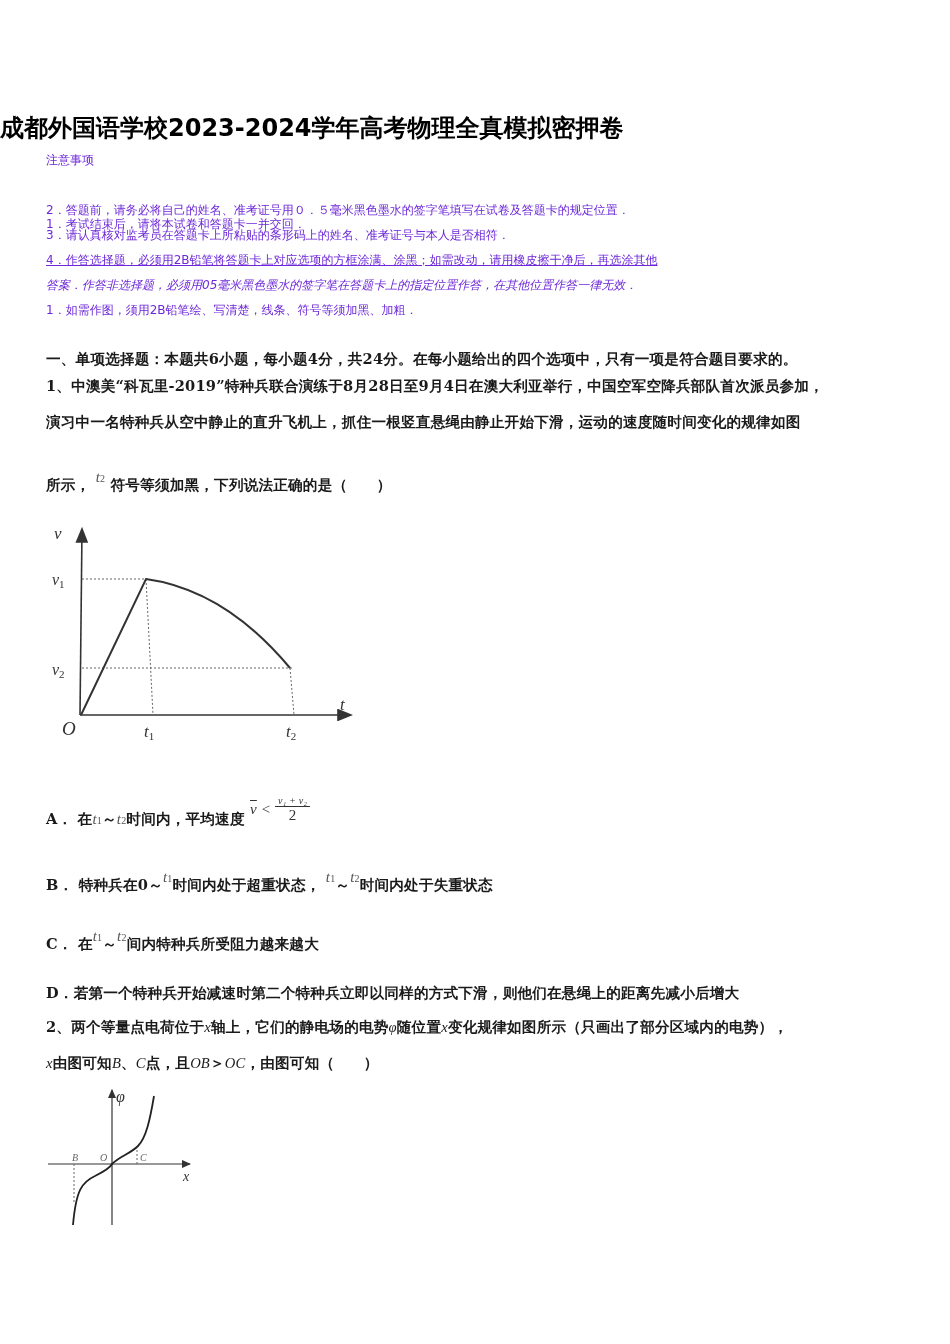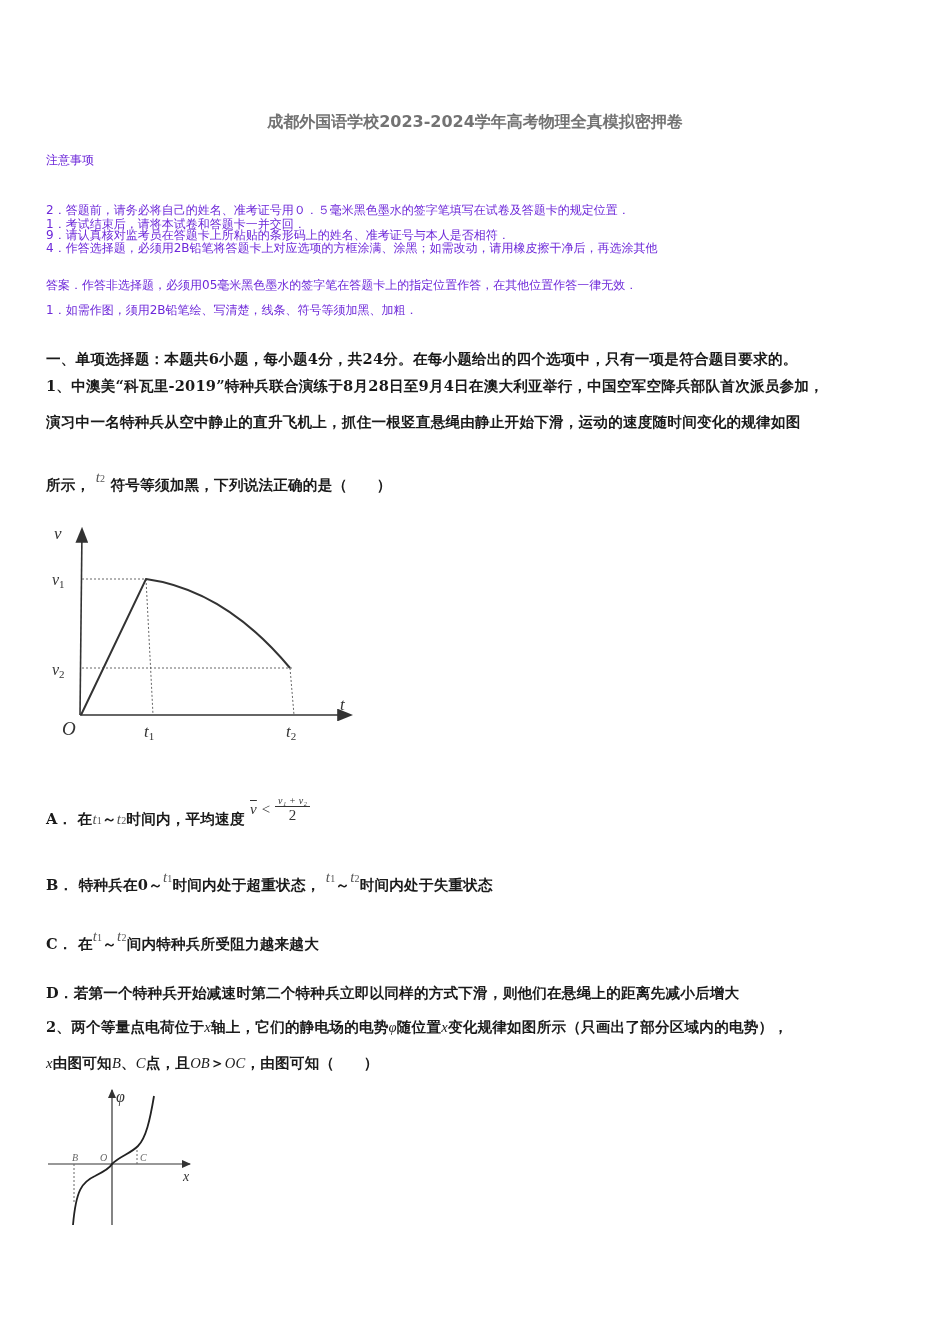--- a/index.html
+++ b/index.html
@@ -1,20 +1,20 @@
 <!DOCTYPE html>
 <html><head>
   <meta charset="utf-8">
   <style>
     html, body { margin: 0; padding: 0; background: #ffffff; }
     body { width: 950px; height: 1344px; position: relative; overflow: hidden;
       font-family: "DejaVu Serif", "Liberation Serif", serif; color: #111; }
     .abs { position: absolute; white-space: nowrap; }
-    .title { left: 0; width: 950px; top: 112px; text-align: center;
-      font-family: "DejaVu Sans", "Liberation Sans", sans-serif; font-weight: bold; font-size: 16px; color: #737373; }
+    .title { left: 0; width: 950px; top: 112px; 
+      font-family: "DejaVu Sans", "Liberation Sans", sans-serif; font-weight: bold; font-size: 24px; color: #000000; }
     .notice { font-family: "DejaVu Sans", "Liberation Sans", sans-serif; font-size: 12px; left: 46px; color: #6d28d9; }
     .q { font-size: 14.6px; left: 46px; font-weight: bold; color: #1a1a1a; letter-spacing: 0.2px; }
     .q .it { font-style: italic; font-family: "Liberation Serif", serif; font-weight: normal; }
     .sub { font-family: "Liberation Serif", serif; font-style: italic; font-weight: normal; color: #555; font-size: 15px; position: relative; }
     .sub small { font-size: 10px; font-style: normal; }
     .sup { top: -8px; }
     .frac { display: inline-block; vertical-align: middle; text-align: center; font-family: "Liberation Serif", serif; font-weight: normal; color: #333; position: relative; top: -10px; }
     .frac .num { display: block; border-bottom: 1px solid #333; padding: 0 3px; font-size: 10px; font-style: italic; }
     .frac .den { display: block; font-size: 15px; }
     .vbar { font-family: "Liberation Serif", serif; font-style: italic; font-weight: normal; color: #333; text-decoration: overline; position: relative; top: -10px; font-size: 15px; }
@@ -22,23 +22,23 @@
   </style>
 </head>
 <body>
 
 <div class="abs title">成都外国语学校2023-2024学年高考物理全真模拟密押卷</div>
 
 <div>
   <div class="abs notice" style="top:152px;">注意事项</div>
   <div class="abs notice" style="top:177px;margin-top:39px;">1．考试结束后，请将本试卷和答题卡一并交回．</div>
   <div class="abs notice" style="top:202px;">2．答题前，请务必将自己的姓名、准考证号用０．５毫米黑色墨水的签字笔填写在试卷及答题卡的规定位置．</div>
-  <div class="abs notice" style="top:227px;">9．请认真核对监考员在答题卡上所粘贴的条形码上的姓名、准考证号与本人是否相符．</div>
-  <div class="abs notice" style="top:240px;">4．作答选择题，必须用2B铅笔将答题卡上对应选项的方框涂满、涂黑；如需改动，请用橡皮擦干净后，再选涂其他</div>
-  <div class="abs notice" style="top:277px;">答案．作答非选择题，必须用05毫米黑色墨水的签字笔在答题卡上的指定位置作答，在其他位置作答一律无效．</div>
+  <div class="abs notice" style="top:227px;">3．请认真核对监考员在答题卡上所粘贴的条形码上的姓名、准考证号与本人是否相符．</div>
+  <div class="abs notice" style="top:252px;text-decoration:underline;">4．作答选择题，必须用2B铅笔将答题卡上对应选项的方框涂满、涂黑；如需改动，请用橡皮擦干净后，再选涂其他</div>
+  <div class="abs notice" style="top:277px;font-style:italic;">答案．作答非选择题，必须用05毫米黑色墨水的签字笔在答题卡上的指定位置作答，在其他位置作答一律无效．</div>
   <div class="abs notice" style="top:302px;">1．如需作图，须用2B铅笔绘、写清楚，线条、符号等须加黑、加粗．</div>
 </div>
 
 <div class="abs q" style="top:350px;">一、单项选择题：本题共6小题，每小题4分，共24分。在每小题给出的四个选项中，只有一项是符合题目要求的。</div>
 
 <div>
   <div class="abs q" style="top:377px;">1、中澳美“科瓦里-2019”特种兵联合演练于8月28日至9月4日在澳大利亚举行，中国空军空降兵部队首次派员参加，</div>
   <div class="abs q" style="top:413px;text-align:center;">演习中一名特种兵从空中静止的直升飞机上，抓住一根竖直悬绳由静止开始下滑，运动的速度随时间变化的规律如图</div>
   <div class="abs q" style="top:476px;">
     <span>所示，</span>

